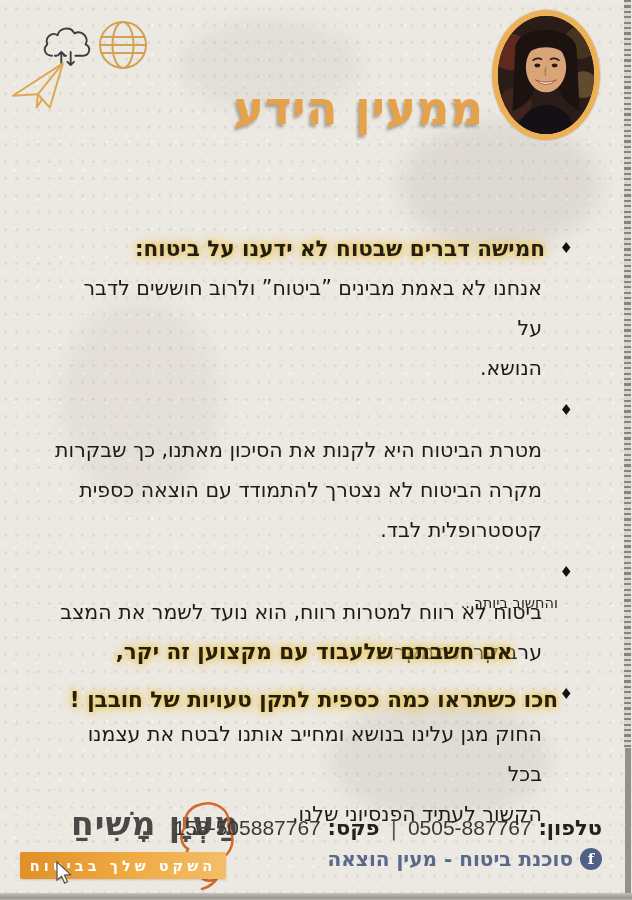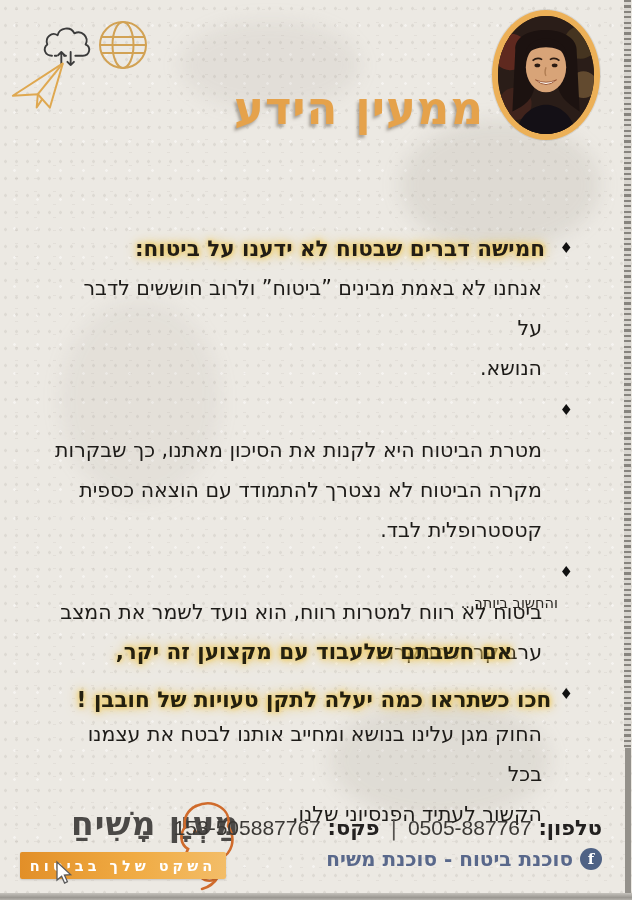--- a/index.html
+++ b/index.html
@@ -178,21 +178,21 @@
     <li>
       <span class="bullet">♦</span><span>החוק מגן עלינו בנושא ומחייב אותנו לבטח את עצמנו בכל
 הקשור לעתיד הפנסיוני שלנו.</span>
     </li>
   </ul>
 
   <div class="more-note">והחשוב ביותר...</div>
 
   <div class="closing">
     <div>אם חשבתם שלעבוד עם מקצוען זה יקר,</div>
-    <div>חכו כשתראו כמה יעלה לתקן טעויות של חובבן !</div>
+    <div>חכו כשתראו כמה כספית לתקן טעויות של חובבן !</div>
   </div>
 
   <div class="logo-text">מַעְיָן מָשִׁיחַ</div>
 
   <div class="lion">
     <svg viewBox="0 0 70 92" fill="none" stroke="#d06b2b" stroke-width="2.6" stroke-linecap="round">
       <path d="M30 6 C 48 -2, 66 10, 62 26 C 71 40, 65 54, 55 58"></path>
       <path d="M30 6 C 22 10, 17 18, 19 27"></path>
       <path d="M19 27 C 13 35, 15 45, 22 49 C 17 58, 24 67, 32 66"></path>
       <path d="M32 66 C 29 75, 38 83, 48 80"></path>
@@ -214,20 +214,20 @@
   <div class="contact">
     <div class="contact-line1">
       <span class="lbl">טלפון:</span>
       <span class="num" dir="ltr">0505-887767</span>
       <span class="sep">|</span>
       <span class="lbl">פקס:</span>
       <span class="num" dir="ltr">153-505887767</span>
     </div>
     <div class="contact-line2">
       <span class="fb-icon">f</span>
-      <span>סוכנת ביטוח - סוכנת משיח</span>
+      <span>סוכנת ביטוח - מעין הוצאה</span>
     </div>
   </div>
 
   <div class="edge-ticks"></div>
   <div class="edge-solid"></div>
   <div class="bottom-bar"></div>
 </div>
 
 </body></html>

